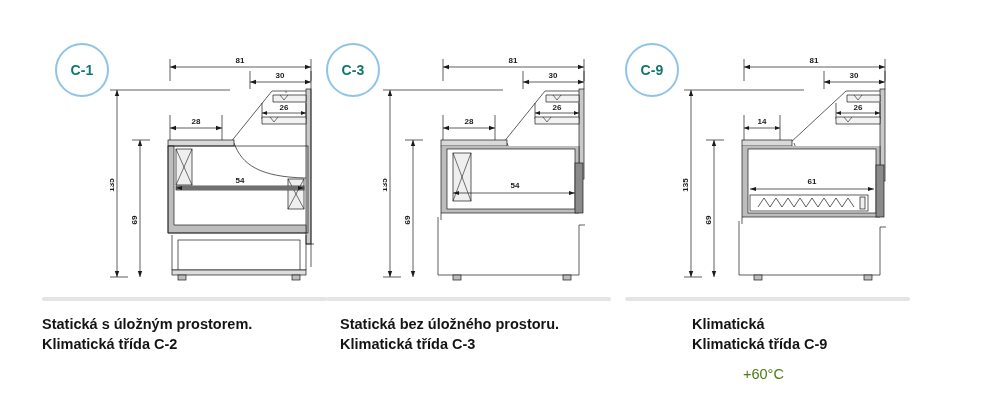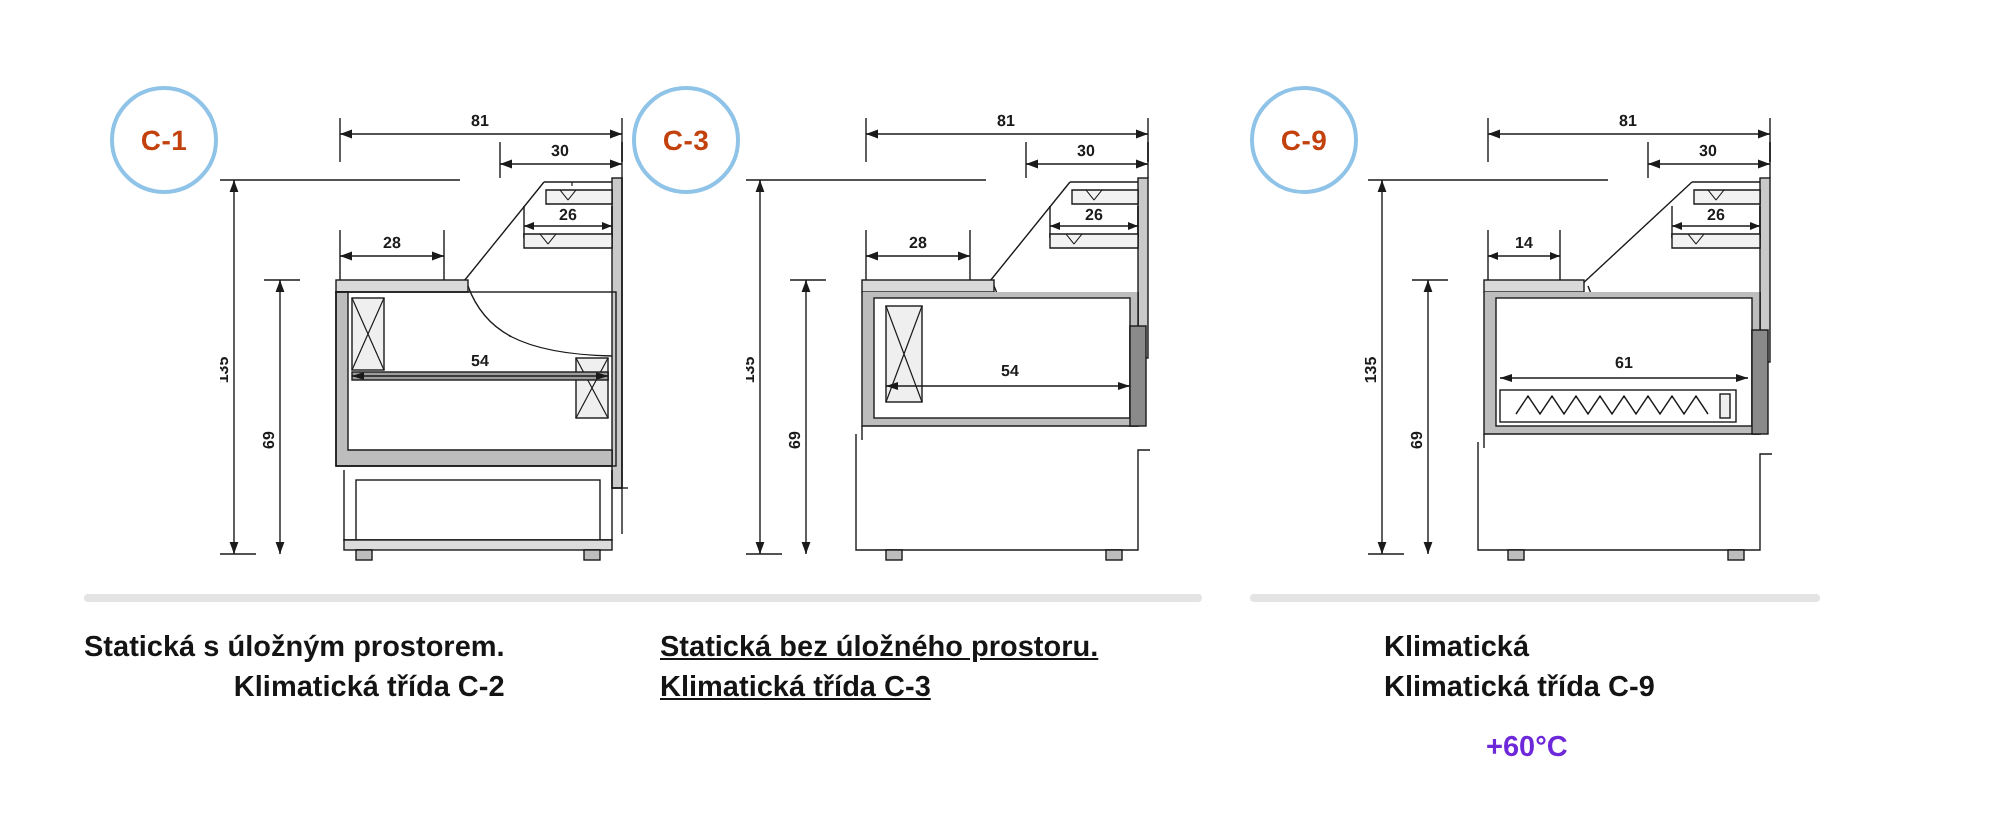--- a/index.html
+++ b/index.html
@@ -14,37 +14,37 @@
     font-family: "Liberation Sans", sans-serif;
     overflow: hidden;
   }
   .panel {
     position: absolute;
     top: 0;
     width: 333px;
     height: 417px;
   }
   .panel-1 { left: 0; }
-  .panel-2 { left: 288px; }
+  .panel-2 { left: 298px; }
   .panel-3 { left: 610px; }
 
   .badge {
     position: absolute;
     width: 54px;
     height: 54px;
     border-radius: 50%;
     border: 2px solid #8fc4e8;
     box-sizing: border-box;
     background: #ffffff;
     display: flex;
     align-items: center;
     justify-content: center;
     font-size: 14px;
     font-weight: bold;
-    color: #c2410c;
+    color: #0f766e;
     letter-spacing: 0.2px;
   }
 
   .drawing {
     position: absolute;
   }
 
   .divider {
     position: absolute;
     height: 4px;
@@ -57,22 +57,22 @@
     font-size: 14.5px;
     font-weight: bold;
     color: #141414;
     line-height: 20px;
     white-space: nowrap;
   }
   .caption .line2 { display: block; }
   .temp {
     position: absolute;
     font-size: 14.5px;
-    font-weight: bold;
-    color: #6d28d9;
+    font-weight: normal;
+    color: #4d7c0f;
     white-space: nowrap;
   }
 </style>
 </head>
 <body>
 
 <div class="panel panel-1">
 
   <div class="badge" style="left:55px; top:43px;">
     <span>C-1</span>
@@ -162,21 +162,21 @@
       <rect x="68" y="230" width="8" height="5" fill="#bdbdbd" stroke="#1a1a1a" stroke-width="0.7"></rect>
       <rect x="182" y="230" width="8" height="5" fill="#bdbdbd" stroke="#1a1a1a" stroke-width="0.7"></rect>
 
       <line x1="201" y1="44" x2="201" y2="222"></line>
       <line x1="196" y1="199" x2="204" y2="199"></line>
     </g>
   </svg>
 
   <div class="divider" style="left:42px; top:297px; width:285px;"></div>
 
-  <div class="caption" style="left:42px; top:314px;text-align:right;">
+  <div class="caption" style="left:42px; top:314px;">
     <span>Statická s úložným prostorem.</span>
     <span class="line2">Klimatická třída C-2</span>
   </div>
 </div>
 
 <div class="panel panel-2">
 
   <div class="badge" style="left:28px; top:43px;">
     <span>C-3</span>
   </div>
@@ -255,21 +255,21 @@
       <path d="M55 172 L55 230 L196 230 L196 180 L202 180" fill="#ffffff" stroke="#1a1a1a" stroke-width="0.7"></path>
       <line x1="58" y1="168" x2="58" y2="175"></line>
 
       <rect x="70" y="230" width="8" height="5" fill="#bdbdbd" stroke="#1a1a1a" stroke-width="0.7"></rect>
       <rect x="180" y="230" width="8" height="5" fill="#bdbdbd" stroke="#1a1a1a" stroke-width="0.7"></rect>
     </g>
   </svg>
 
   <div class="divider" style="left:28px; top:297px; width:285px;"></div>
 
-  <div class="caption" style="left:42px; top:314px;text-decoration:underline;">
+  <div class="caption" style="left:42px; top:314px;">
     <span>Statická bez úložného prostoru.</span>
     <span class="line2">Klimatická třída C-3</span>
   </div>
 </div>
 
 <div class="panel panel-3">
 
   <div class="badge" style="left:15px; top:43px;">
     <span>C-9</span>
   </div>

